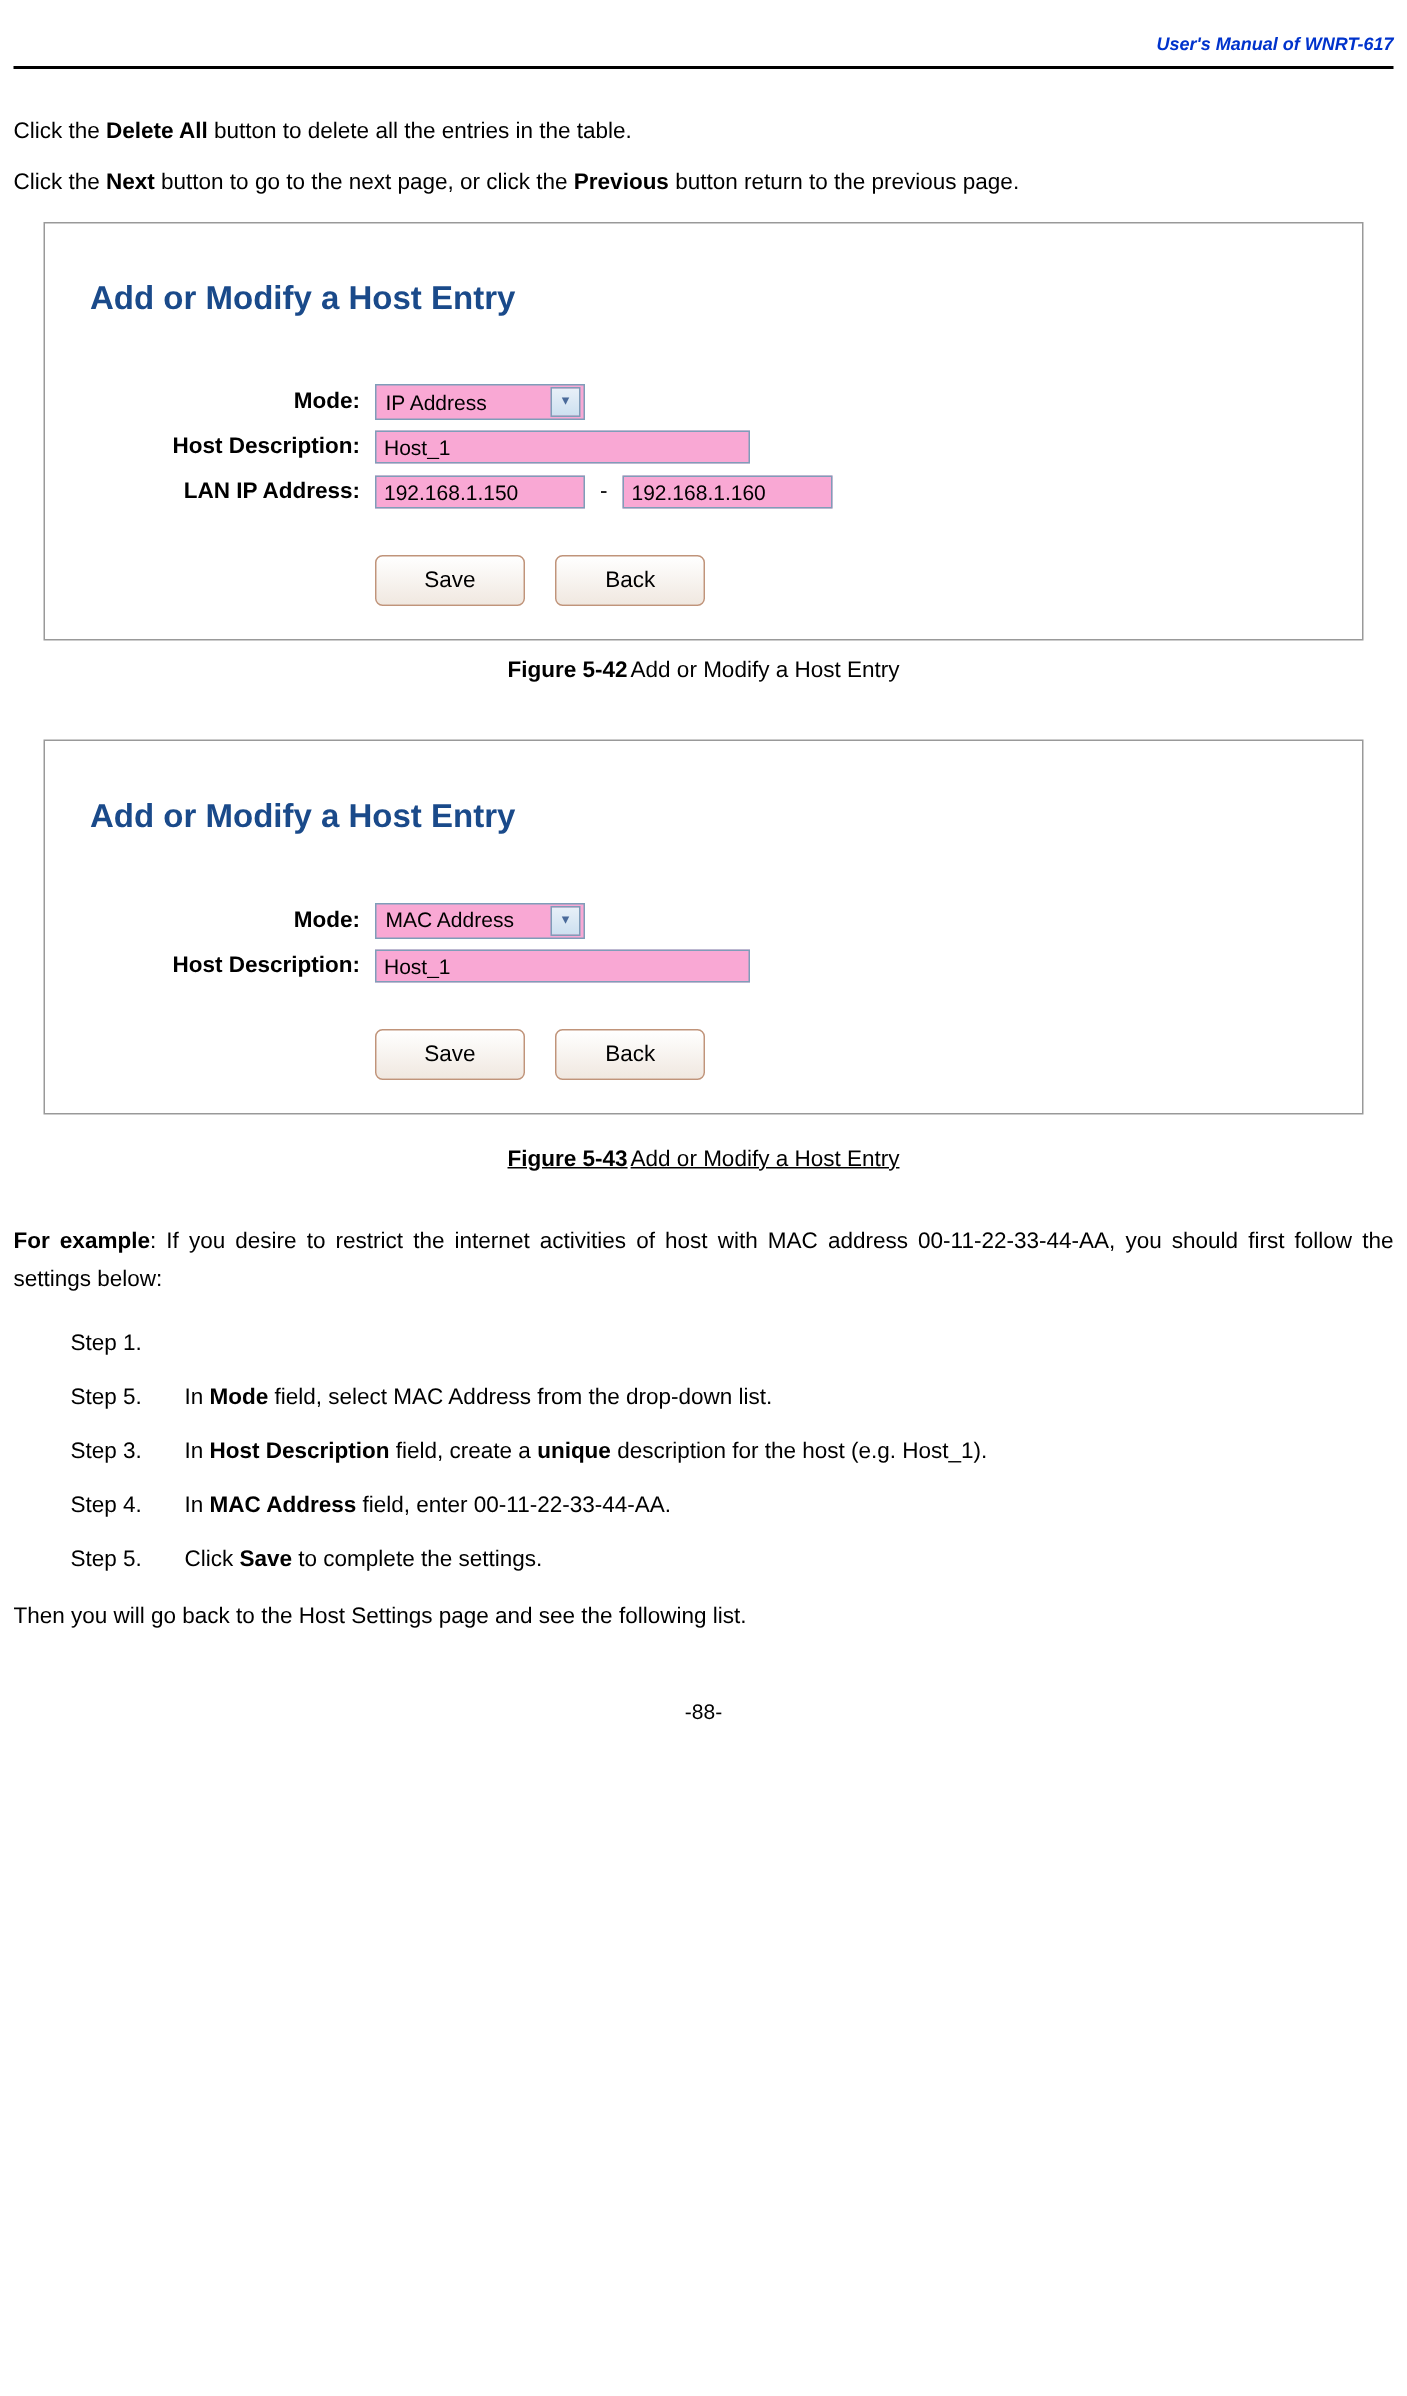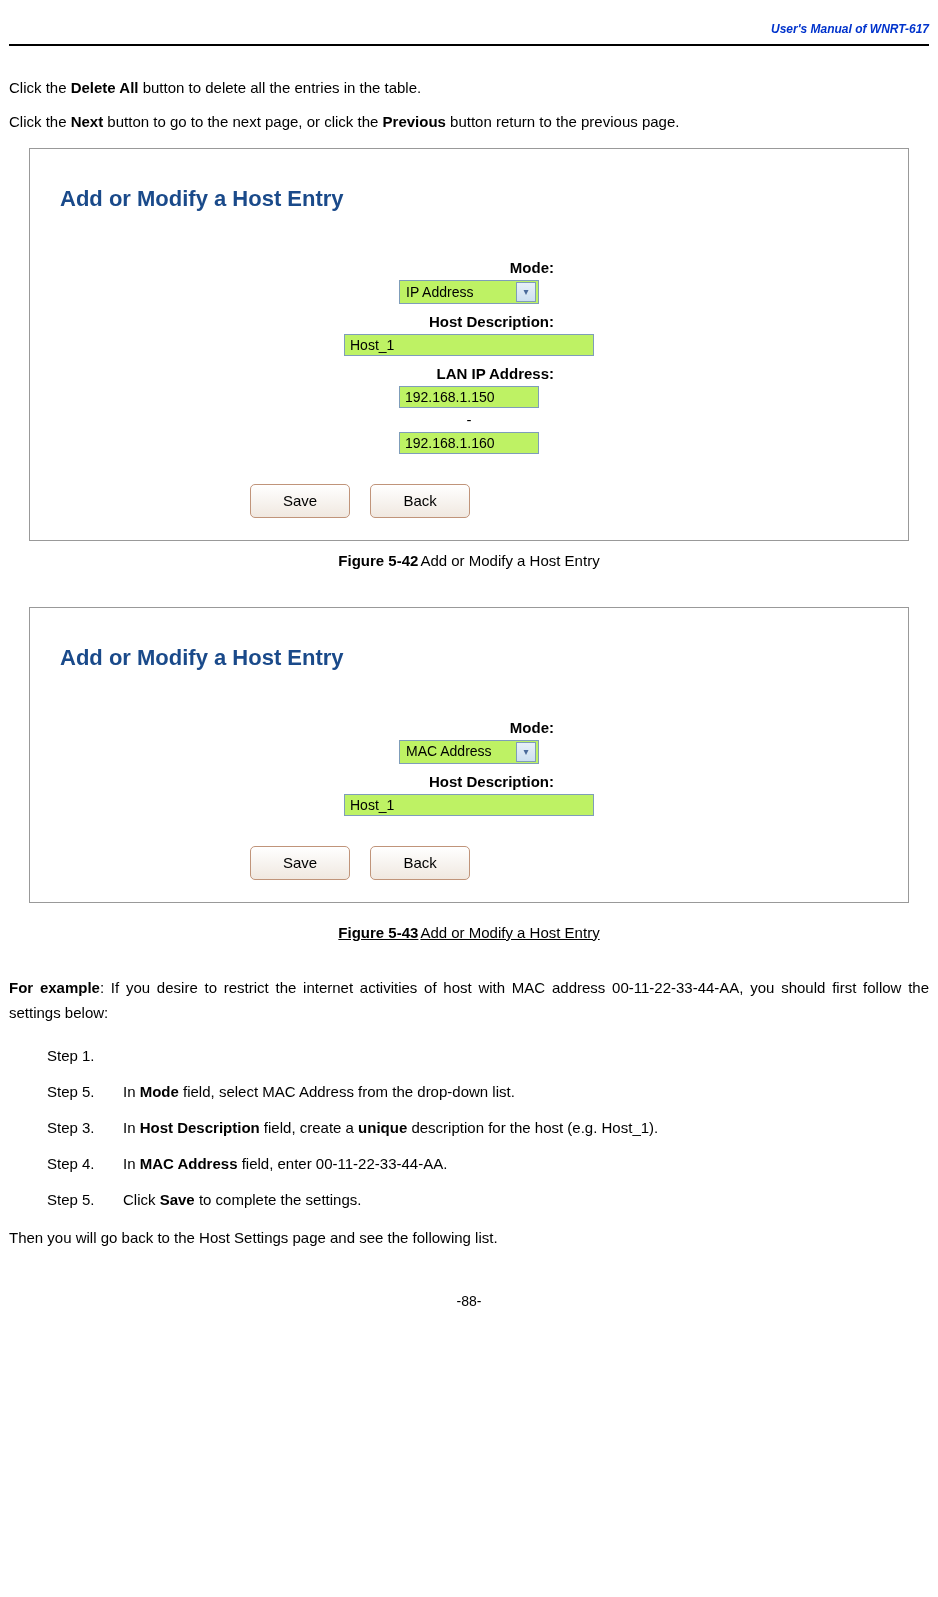--- a/index.html
+++ b/index.html
@@ -41,36 +41,35 @@
       font-family: Arial, sans-serif;
       font-size: 22px;
       font-weight: bold;
       color: #1a4a8a;
       margin: 14px 0 40px 0;
     }
     .form-row {
       display: flex;
       align-items: center;
       margin: 6px 0;
-      flex-direction: column;
     }
     .form-label {
       width: 180px;
       text-align: right;
       padding-right: 10px;
       font-size: 15px;
       color: #000;
     }
     .form-label.bold { font-weight: bold; }
     .form-field, .form-select {
       font-family: Arial, sans-serif;
       font-size: 14px;
       padding: 2px 5px;
       border: 1px solid #7f9db9;
-      background: #bef264;
+      background: #f9a8d4;
       height: 22px;
       box-sizing: border-box;
     }
     .form-select {
       width: 140px;
       height: 24px;
       display: flex;
       align-items: center;
       justify-content: space-between;
       padding: 0 2px 0 6px;

